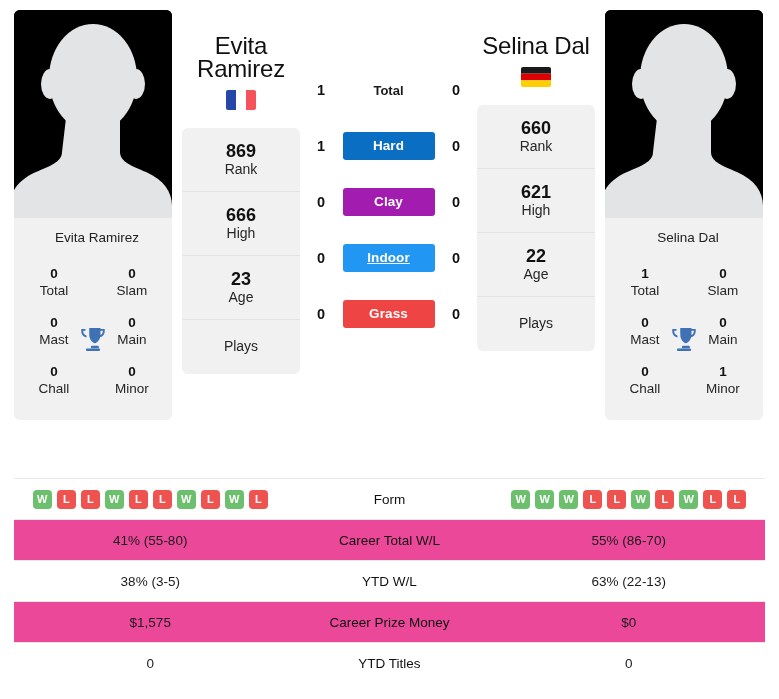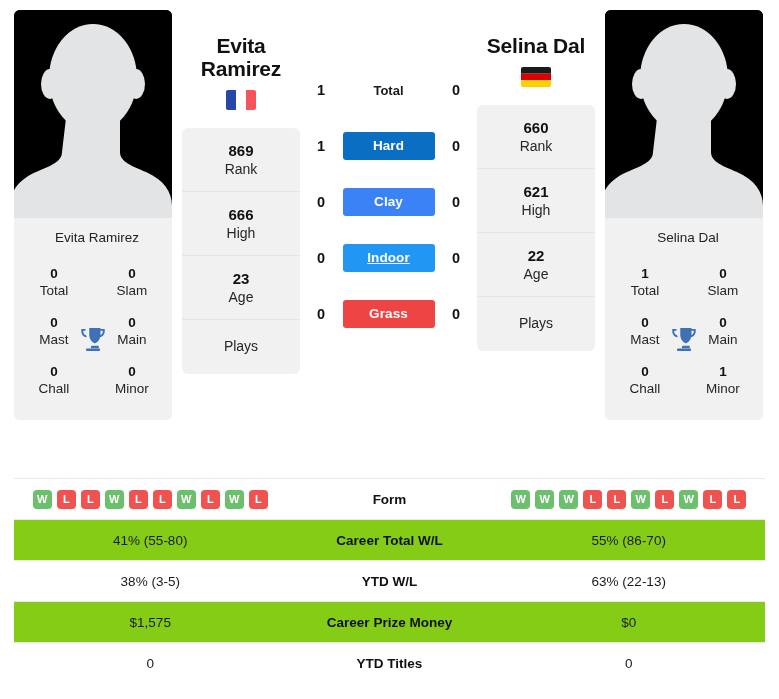--- a/index.html
+++ b/index.html
@@ -66,22 +66,22 @@
     position: absolute;
     left: 50%; top: 50%;
     transform: translate(-50%, -46%);
     width: 30px; height: 30px;
   }
 
   
   .stat-col { width: 118px; flex: 0 0 118px; margin: 0 10px; }
   .pname {
     text-align: center;
-    font-size: 21px;
-    font-weight: bold;
+    font-size: 24px;
+    font-weight: normal;
     color: #111;
     line-height: 23px;
     padding-top: 24px;
     letter-spacing: -0.2px;
   }
   .pname.single { padding-top: 24px; }
   .flag-wrap { text-align: center; padding-top: 10px; height: 34px; }
   .flag { display: inline-block; width: 30px; height: 20px; border-radius: 2px; overflow: hidden; line-height: 0; }
   .flag svg { display: block; }
 
@@ -90,21 +90,21 @@
     border-radius: 6px;
     margin-top: 14px;
     overflow: hidden;
   }
   .rank-cell {
     text-align: center;
     padding: 14px 4px 12px 4px;
     border-bottom: 1px solid #e4e4e4;
   }
   .rank-cell:last-child { border-bottom: none; }
-  .rank-cell .num { font-size: 15px; font-weight: bold; color: #111; line-height: 18px; }
+  .rank-cell .num { font-size: 18px; font-weight: bold; color: #111; line-height: 18px; }
   .rank-cell .lbl { font-size: 14px; color: #262626; line-height: 19px; }
   .rank-cell.plays { padding: 17px 4px 18px 4px; }
   .rank-cell.plays .lbl { font-size: 14px; }
 
   
   .center-col {
     width: 157px; flex: 0 0 157px;
     padding-top: 52px;
   }
   .h2h-row {
@@ -140,32 +140,32 @@
   }
 
   
   .table-wrap { padding: 0 14px; }
   .trow {
     display: flex;
     align-items: center;
     height: 41px;
     border-top: 1px solid #e9e9e9;
   }
-  .trow.alt { background: #84cc16; }
+  .trow.alt { background: #ec4899; }
   .trow .cell-left, .trow .cell-right {
     flex: 1 1 0;
     text-align: center;
     font-size: 13.5px;
     color: #1b1b1b;
   }
   .trow .cell-mid {
     width: 206px; flex: 0 0 206px;
     text-align: center;
     font-size: 13.5px;
-    font-weight: bold;
+    font-weight: normal;
     color: #111;
   }
   .form-badges {
     display: flex;
     justify-content: center;
     gap: 5px;
   }
   .fb {
     width: 19px; height: 19px;
     border-radius: 4px;
@@ -283,21 +283,21 @@
       <div class="h2h-row">
         <div class="h2h-score">1</div>
         <div class="h2h-mid">
           <span class="surf-badge" id="badge-hard" style="background: rgb(10, 111, 194);">Hard</span>
         </div>
         <div class="h2h-score">0</div>
       </div>
       <div class="h2h-row">
         <div class="h2h-score">0</div>
         <div class="h2h-mid">
-          <span class="surf-badge" id="badge-clay" style="background: #3b82f6;">Clay</span>
+          <span class="surf-badge" id="badge-clay" style="background: #a21caf;">Clay</span>
         </div>
         <div class="h2h-score">0</div>
       </div>
       <div class="h2h-row">
         <div class="h2h-score">0</div>
         <div class="h2h-mid">
           <span class="surf-badge" id="badge-indoor" style="background: rgb(33, 150, 243); text-decoration: underline;">Indoor</span>
         </div>
         <div class="h2h-score">0</div>
       </div>

